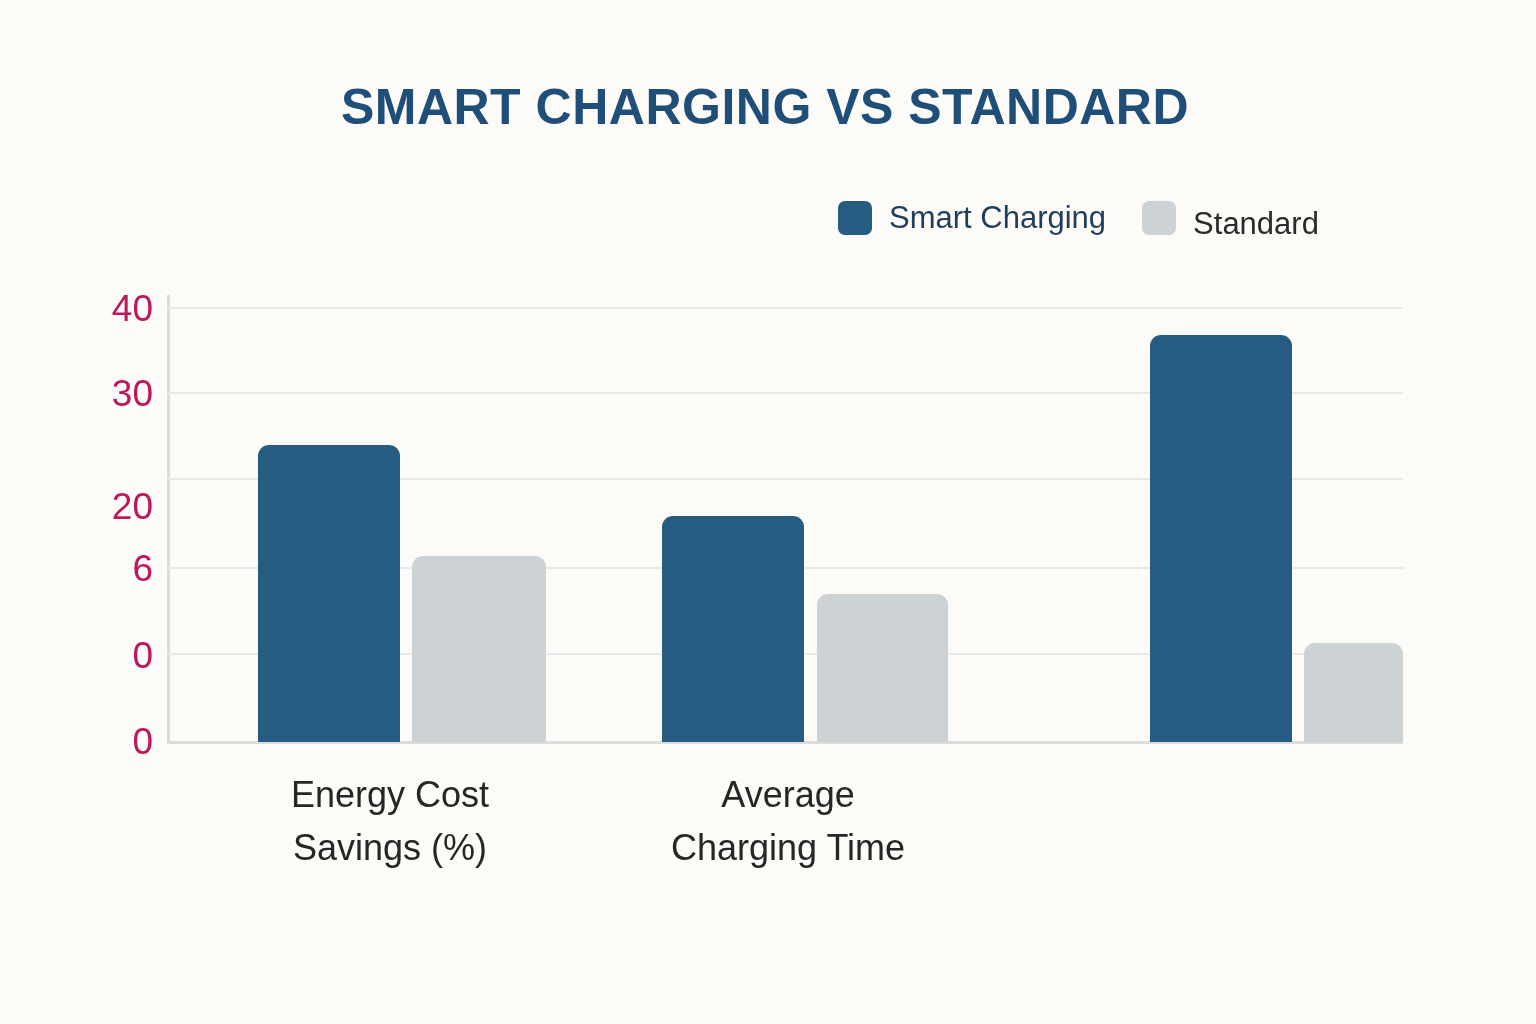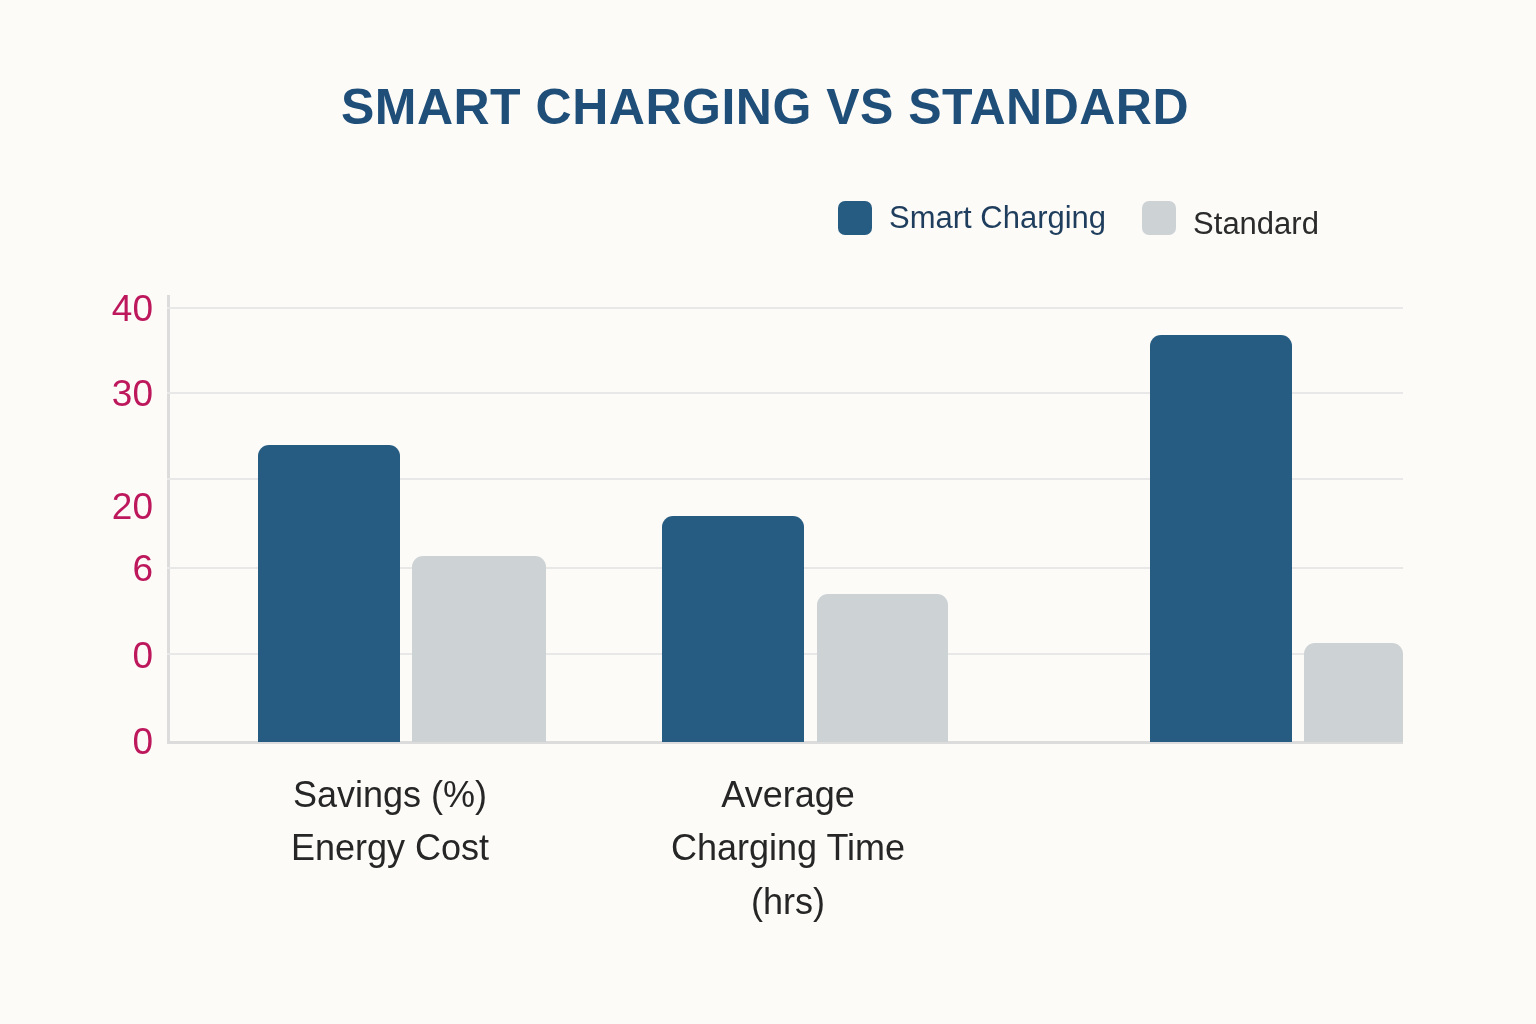--- a/index.html
+++ b/index.html
@@ -168,24 +168,23 @@
 
   <div class="bar series-smart" style="left: 495px; width: 142px; height: 225.67px; background: rgb(39, 92, 130);"></div>
   <div class="bar series-standard" style="left: 650px; width: 131px; height: 147.82px; background: rgb(205, 210, 213);"></div>
 
   <div class="bar series-smart" style="left: 983px; width: 142px; height: 407.32px; background: rgb(39, 92, 130);"></div>
   <div class="bar series-standard" style="left: 1137px; width: 99px; height: 99.38px; background: rgb(205, 210, 213);"></div>
 
 </div>
 
 <div class="cat-label" style="left:215px; width:350px;">
+  <div>Energy Cost</div>
   <div>Savings (%)</div>
-  <div>Energy Cost</div>
 </div>
 
 <div class="cat-label" style="left:613px; width:350px;">
   <div>Average</div>
   <div>Charging Time</div>
-  <div>(hrs)</div>
 </div>
 
 <div class="cat-label" style="left:1073px; width:350px;">
 </div>
 
 </body></html>

